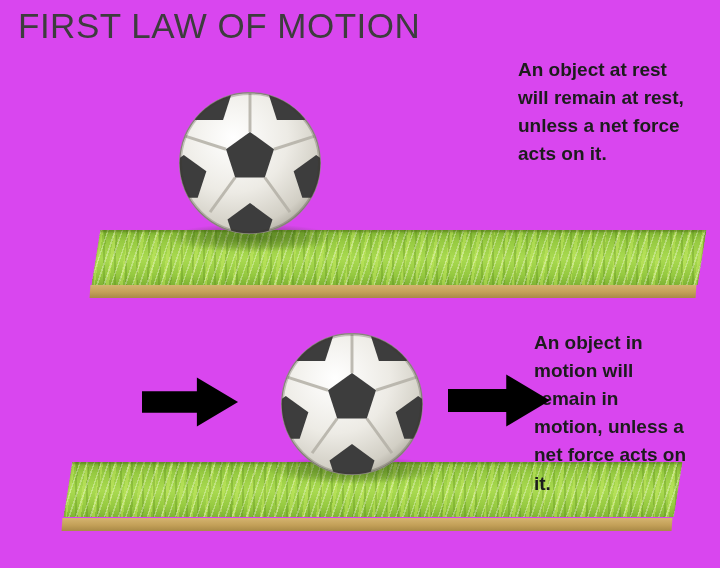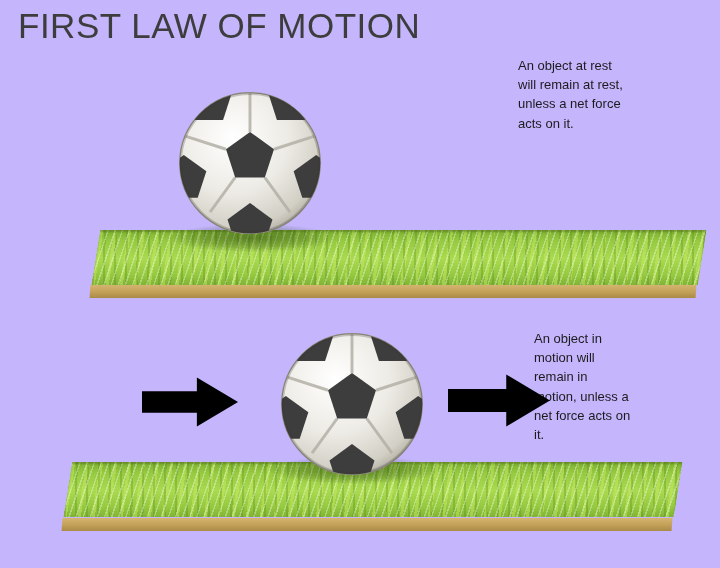--- a/index.html
+++ b/index.html
@@ -2,38 +2,38 @@
 <html><head>
 <meta charset="utf-8">
 <style>
   * { margin:0; padding:0; box-sizing:border-box; }
   html,body { background:#ffffff; }
   body { font-family:"Liberation Sans","DejaVu Sans",sans-serif; }
 
   .stage{
     position:relative;
     width:720px; height:568px;
-    background:#c4b5fd;
+    background:#d946ef;
     overflow:hidden;
   }
 
   .title{
     position:absolute;
     left:18px; top:6px;
     font-size:35px;
     font-weight:400;
     letter-spacing:0.5px;
     color:#3d3d3d;
     white-space:nowrap;
   }
 
   .caption{
     position:absolute;
-    font-size:13px;
-    font-weight:400;
+    font-size:19px;
+    font-weight:700;
     line-height:1.48;
     color:#1c1c1c;
     white-space:pre-line;
     z-index:5;
   }
   .caption-rest{ left:518px; top:56px; width:192px; }
   .caption-motion{ left:534px; top:304px; width:178px;margin-top:25px; }
 
   
   .ground{ position:absolute; z-index:1; }

